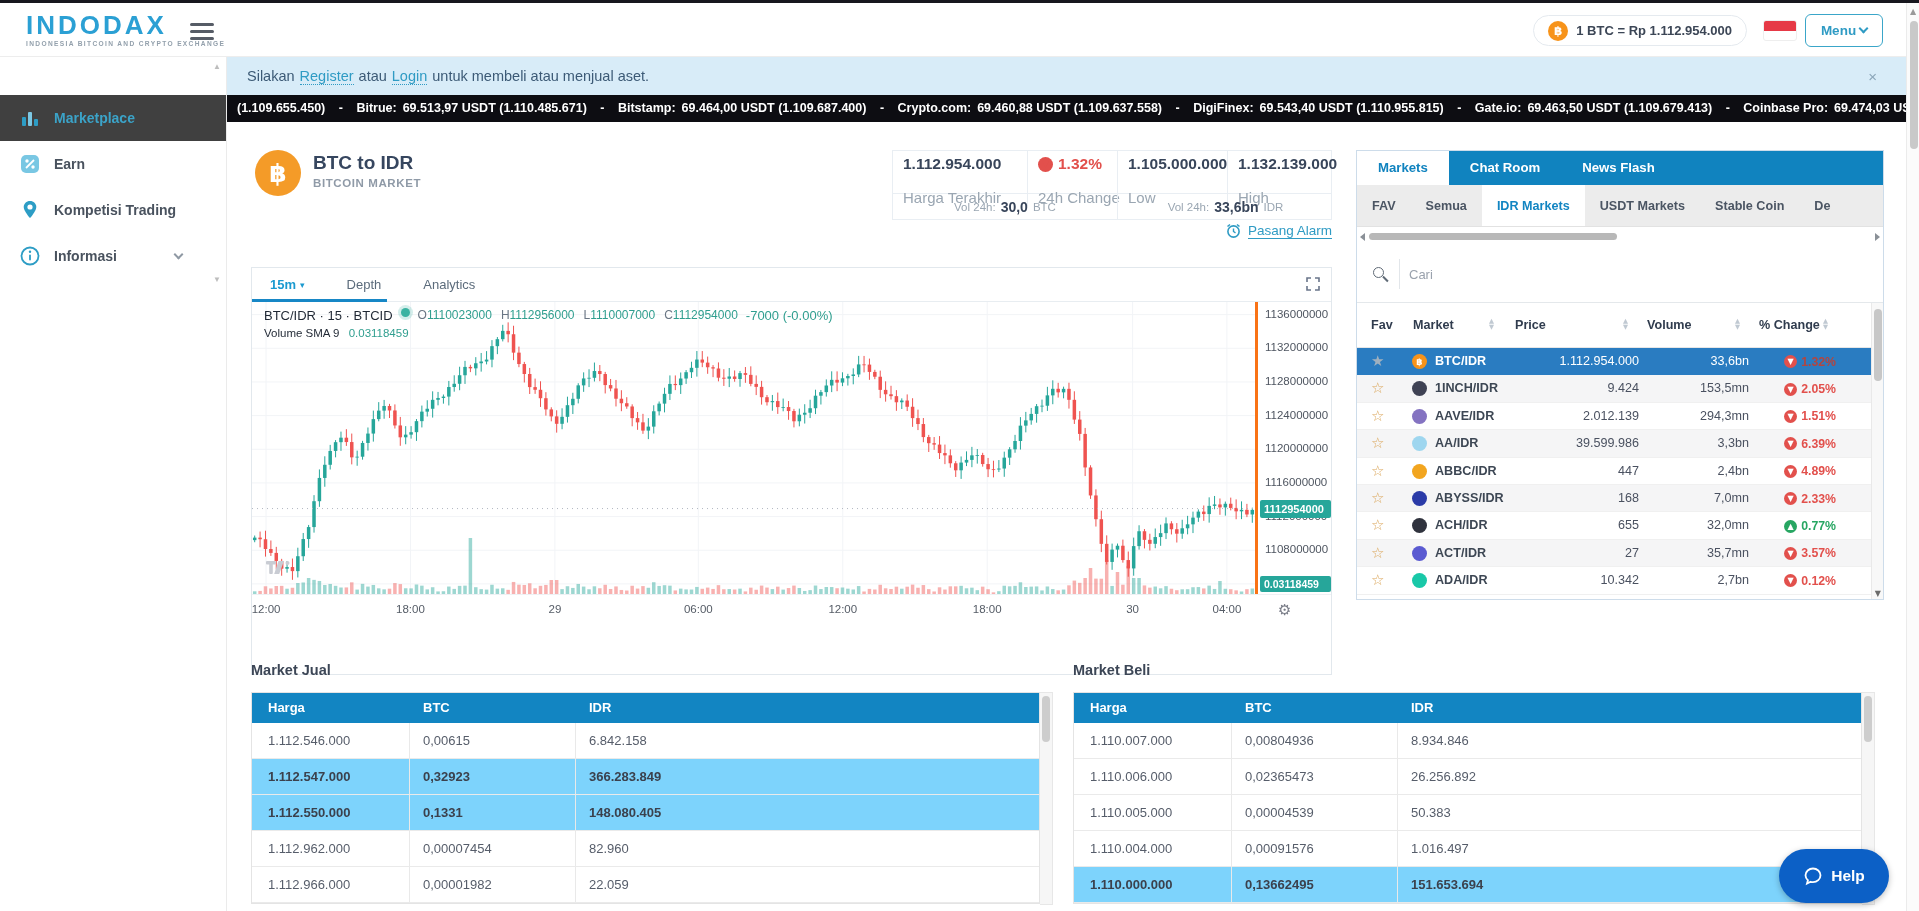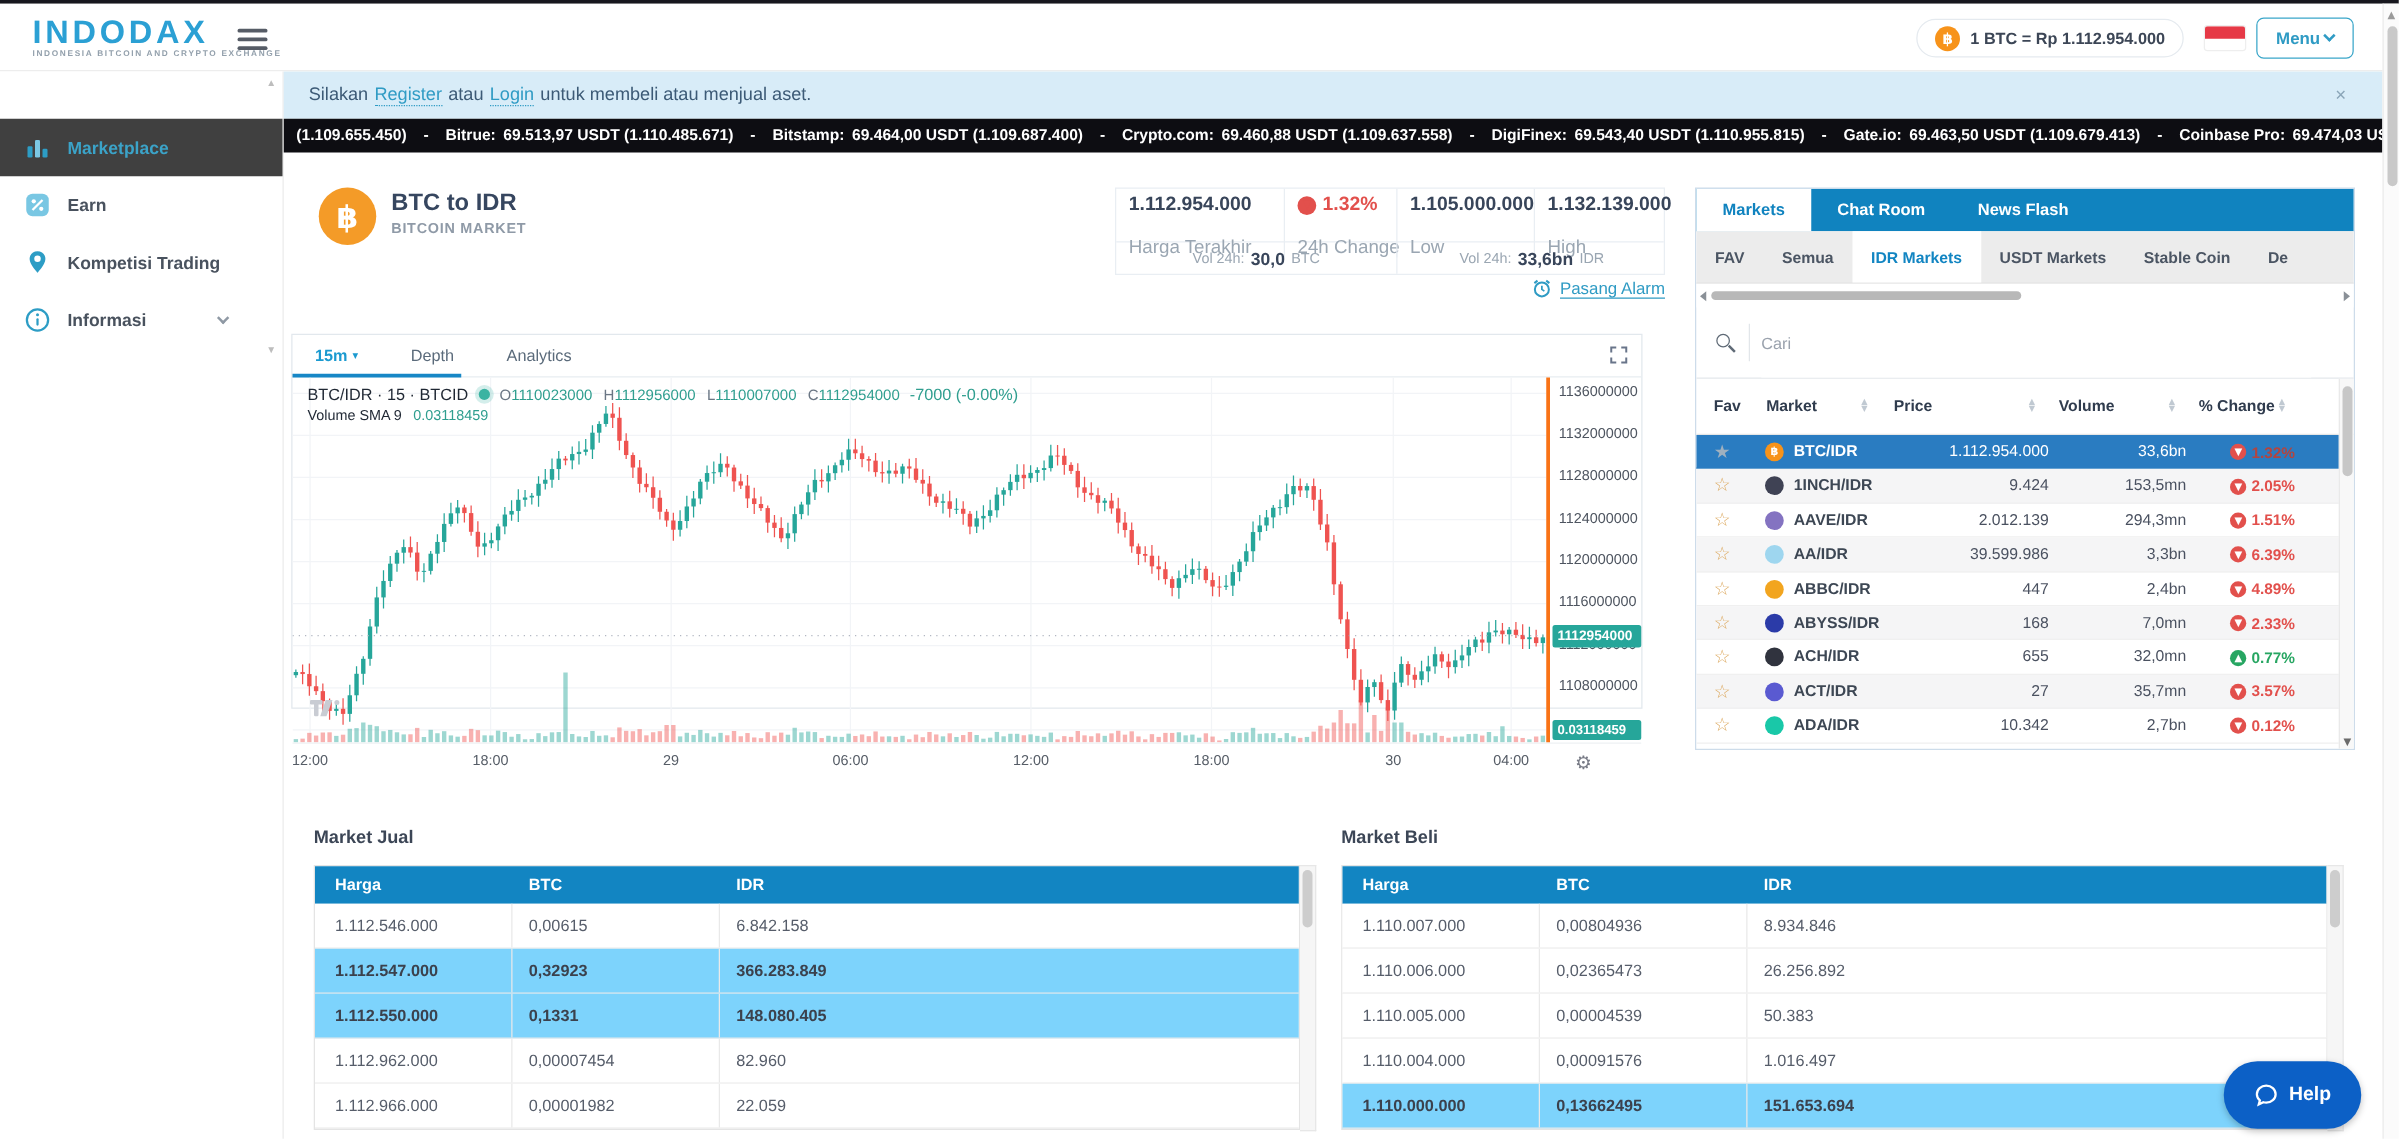--- a/index.html
+++ b/index.html
@@ -61,36 +61,36 @@
   .vol-cell{display:flex;align-items:center;justify-content:center;gap:5px;border-right:1px solid #e9eef3;font-size:11.5px;color:#9aa6b2;white-space:nowrap}
   .vol-cell:last-child{border-right:none}
   .vol-val{font-size:14px;font-weight:700;color:#38455a}
   .cbadge{display:inline-flex;align-items:center;justify-content:center;width:15px;height:15px;border-radius:50%;
     color:#fff;font-size:9px;margin-right:5px;font-family:"DejaVu Sans",sans-serif;flex:none}
   .cbadge.down{background:#e2504c}.cbadge.up{background:#27a662}
   .cbadge.sm{width:13px;height:13px;font-size:8px;margin-right:4px}
   #alarm{position:absolute;left:1180px;top:222px;width:152px;display:flex;align-items:center;justify-content:flex-end;gap:6px;cursor:pointer}
   #alarm span{color:#2f9bc4;font-size:13.5px;border-bottom:1px solid #2f9bc4}
   
-  #chart-card{position:absolute;left:233px;top:267px;width:1081px;height:300px;border:1px solid #e2e8ed;background:#fff}
+  #chart-card{position:absolute;left:251px;top:267px;width:1081px;height:408px;border:1px solid #e2e8ed;background:#fff}
   #chart-tabs{position:relative;height:34px;border-bottom:1px solid #e8edf1;display:flex;align-items:center;padding-left:18px;gap:42px}
   .ctab{font-size:13px;color:#5b6b7b;cursor:pointer;display:flex;align-items:center;gap:4px}
   .ctab.active{color:#1b9ad0;font-weight:700}
   .ctab .caret{font-family:"DejaVu Sans",sans-serif;font-size:9px;color:#1b9ad0}
   #tab-underline{position:absolute;left:0;bottom:-1px;width:135px;height:3px;background:#1787c6}
   #expand-ic{position:absolute;right:10px;top:8px;cursor:pointer}
   #chart-body{position:absolute;left:0;top:34px;width:1079px;height:292px}
   #axis{position:absolute;left:1003px;top:0;width:76px;height:292px;border-left:3px solid #f97316}
   .axis-lab{position:absolute;left:7px;font-size:11.5px;color:#4e5560;white-space:nowrap}
   #cur-tag{position:absolute;left:2px;width:71px;height:18px;background:#26a69a;color:#fff;font-size:11px;font-weight:700;
     display:flex;align-items:center;padding-left:4px;border-radius:2px}
   #vol-tag{position:absolute;left:2px;bottom:2px;width:71px;height:16px;background:#26a69a;color:#fff;font-size:10.5px;font-weight:700;
     display:flex;align-items:center;padding-left:4px;border-radius:2px}
   #legend{position:absolute;left:12px;top:6px;z-index:3}
-  #leg1{display:flex;align-items:center;gap:8px;font-size:13px;color:#1f2733;white-space:nowrap}
+  #leg1{display:flex;align-items:flex-start;gap:8px;font-size:13px;color:#1f2733;white-space:nowrap}
   #leg-dot{width:9px;height:9px;border-radius:50%;background:#3bb3a2;box-shadow:0 0 0 3px rgba(59,179,162,.22)}
   #ohlc{display:flex;gap:9px;font-size:12px}
   .oh-k{color:#6a7684}.oh-v,#leg-chg{color:#2f9e8f}
   #leg2{margin-top:4px;font-size:11.5px;color:#1f2733}
   #leg2 b{font-weight:400}
   #leg2 .oh-v{margin-left:6px}
   #tv-mark{position:absolute;left:14px;bottom:14px;z-index:3}
   #chart-time{position:absolute;left:0;top:326px;width:1079px;height:33px;border-top:1px solid #eef1f4}
   .time-lab{position:absolute;top:8px;font-size:11.5px;color:#555c66;transform:translateX(-50%)}
   #gear-ic{position:absolute;left:1026px;top:6px;font-size:15px;color:#787b86;cursor:pointer;font-family:"DejaVu Sans",sans-serif}

